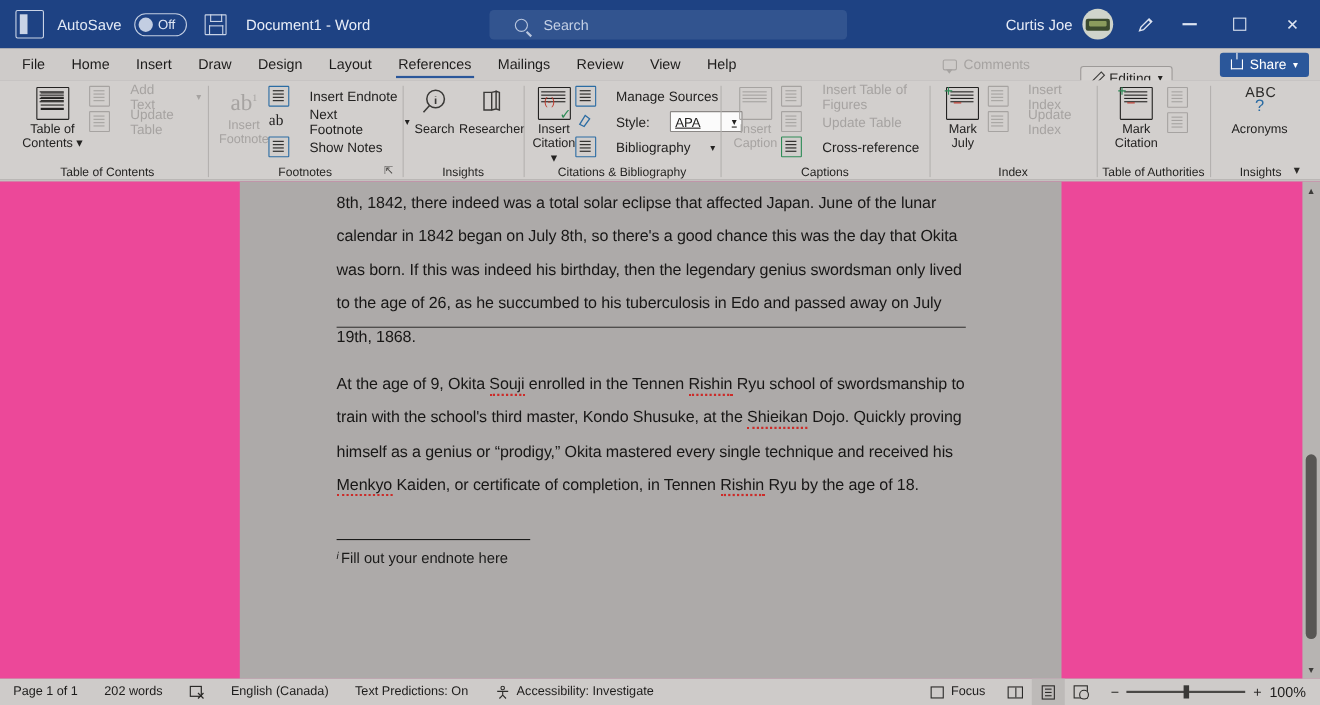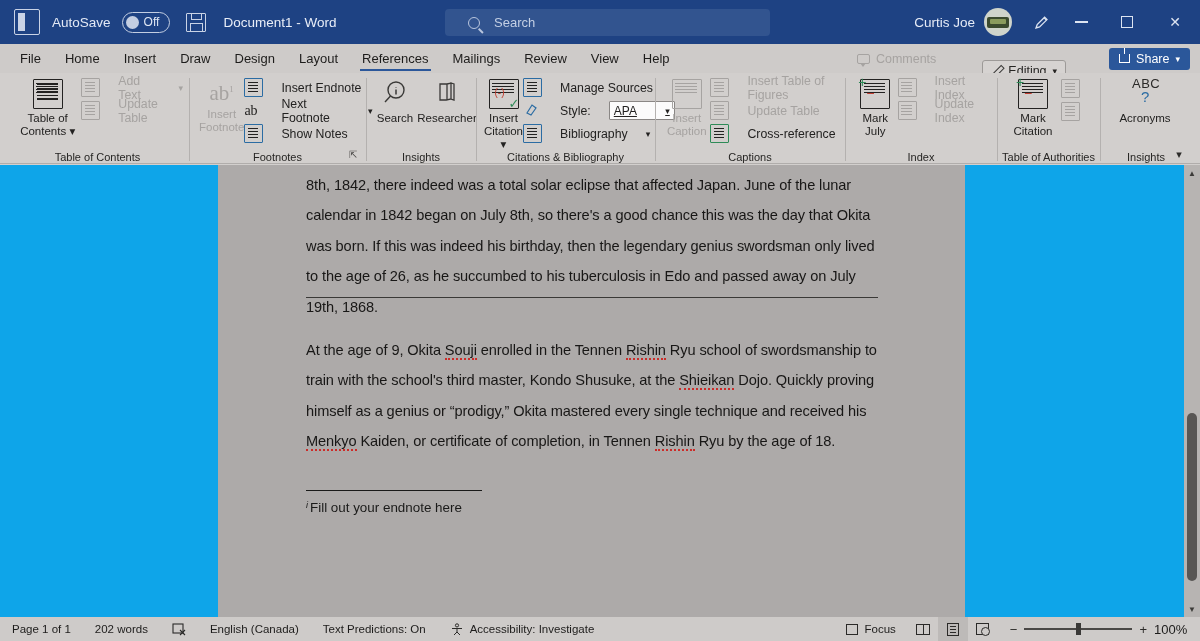--- a/index.html
+++ b/index.html
@@ -173,21 +173,21 @@
     position:absolute;right:10px;bottom:2px;width:22px;height:18px;
     display:flex;align-items:center;justify-content:center;font-size:11px;color:#2c2b29;
   }
   .ribbon-sep{
     position:absolute;left:0;top:163px;width:1200px;height:1px;background:#b0adab;
   }
 
   
   .docarea{
     position:absolute; left:0; top:165px; width:1200px; height:452px;
-    background:#0ea5e9; overflow:hidden;
+    background:#ec4899; overflow:hidden;
   }
   .page{
     position:absolute; left:218px; top:-40px; width:747px; height:520px;
     background:#adaaa9;
   }
   .doctext{
     position:absolute; left:88px; top:0px; width:572px;
     font-family:"Liberation Sans Narrow","Liberation Sans",sans-serif;
     font-size:14.6px; line-height:30.4px; color:#181716;
     letter-spacing:-0.1px;

